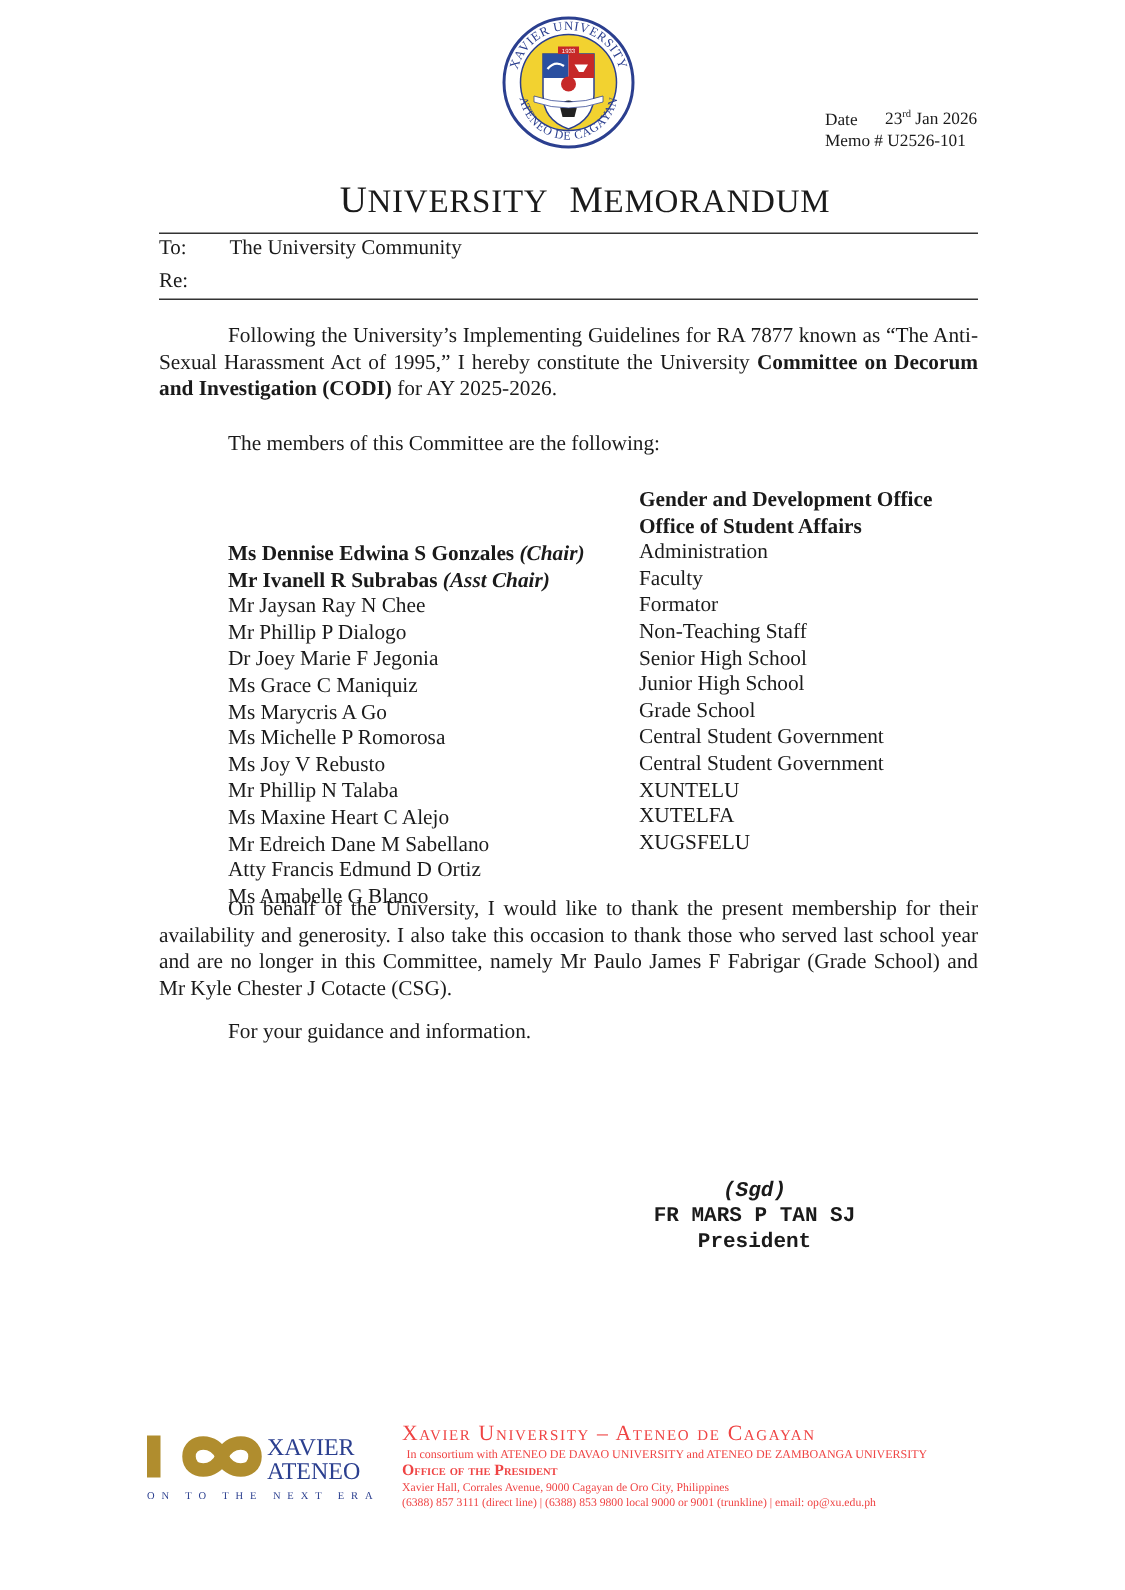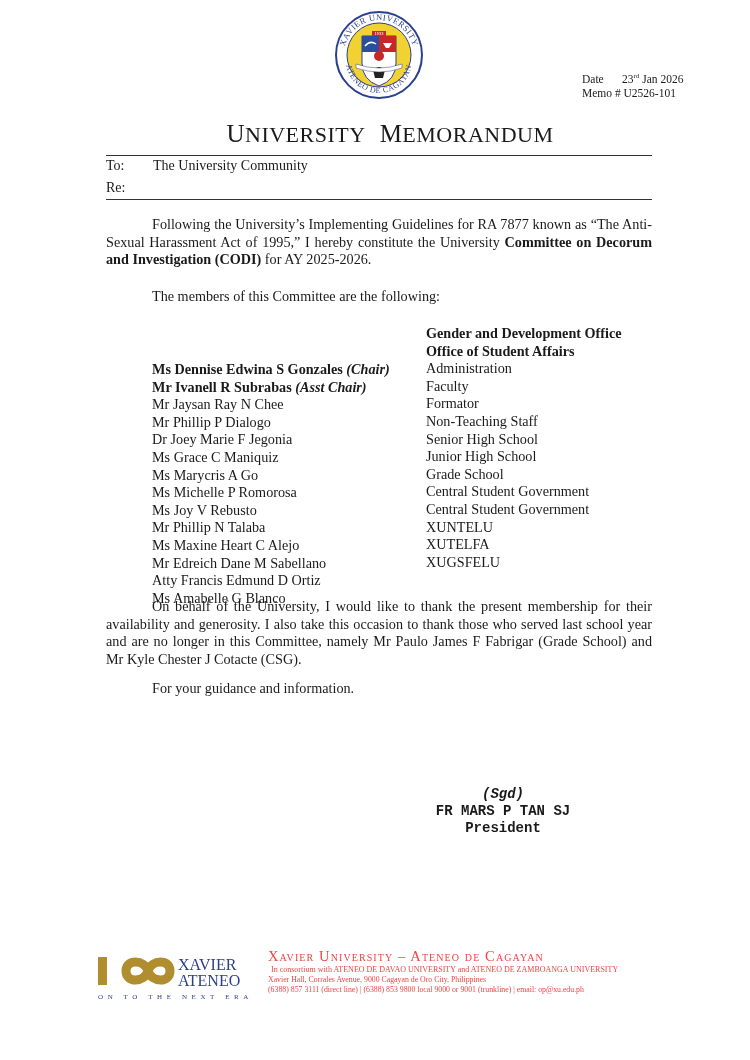--- a/index.html
+++ b/index.html
@@ -1,21 +1,21 @@
 <!DOCTYPE html>
 <html><head>
 <meta charset="utf-8">
 <style>
   html, body { margin: 0; padding: 0; background: #ffffff; }
   body { width: 750px; height: 1060px; position: relative; overflow: hidden;
          font-family: "DejaVu Serif", "Liberation Serif", serif; color: #1a1a1a; }
   .abs { position: absolute; }
   .seal { left: 334px; top: 8px; width: 90px; height: 95px; }
   .date-block { left: 550px; top: 69px; font-size: 11.5px; line-height: 14px; font-family: "Liberation Serif", serif; }
-  .date-block .row { white-space: nowrap; margin-left: 32px; }
+  .date-block .row { white-space: nowrap; }
   .date-block .lbl { display: inline-block; width: 40px; }
   .title { left: 0; width: 780px; top: 120px; text-align: center; font-family: "Liberation Serif", serif;
            font-size: 22px; letter-spacing: 0.5px; }
   .title .big { font-size: 25px; }
   .title .sp { display: inline-block; width: 14px; }
   .rule { left: 106px; width: 546px; height: 1px; background: #333; }
   .hdr { left: 106px; font-size: 14px; font-family: "Liberation Serif", serif; line-height: 18px; }
   .hdr .lbl { position: absolute; left: 0; }
   .hdr .val { position: absolute; left: 47px; white-space: nowrap; }
   .hdr .val.it { font-style: italic; font-weight: bold; }
@@ -177,15 +177,16 @@
     <path d="M 30 20 C 30 8, 48 8, 52 20 C 56 32, 74 32, 74 20 C 74 8, 56 8, 52 20 C 48 32, 30 32, 30 20 Z" fill="none" stroke="#b08d2e" stroke-width="9"></path>
     <text x="82" y="19" font-size="16" fill="#2b3f8f" font-family="Liberation Serif, serif">XAVIER</text>
     <text x="82" y="35" font-size="16" fill="#2b3f8f" font-family="Liberation Serif, serif">ATENEO</text>
     <text x="2" y="48" font-size="7" fill="#2b3f8f" letter-spacing="4.6" font-family="Liberation Serif, serif">ON TO THE NEXT ERA</text>
   </svg>
 </div>
 
 <div class="abs footer">
   <div class="uni">Xavier University – Ateneo de Cagayan</div>
   <div class="cons">In consortium with ATENEO DE DAVAO UNIVERSITY and ATENEO DE ZAMBOANGA UNIVERSITY</div>
+  <div class="office">Office of the President</div>
   <div class="addr">Xavier Hall, Corrales Avenue, 9000 Cagayan de Oro City, Philippines</div>
   <div class="addr">(6388) 857 3111 (direct line) | (6388) 853 9800 local 9000 or 9001 (trunkline) | email: op@xu.edu.ph</div>
 </div>
 
 </body></html>

